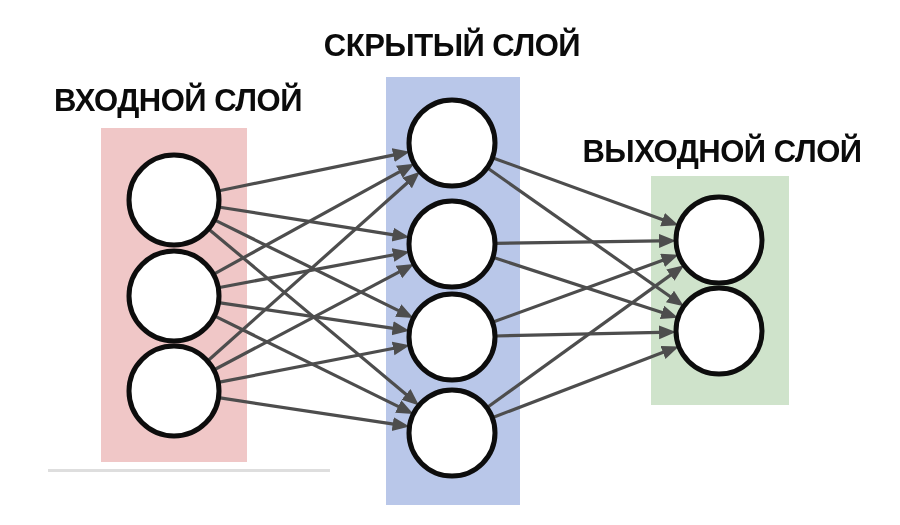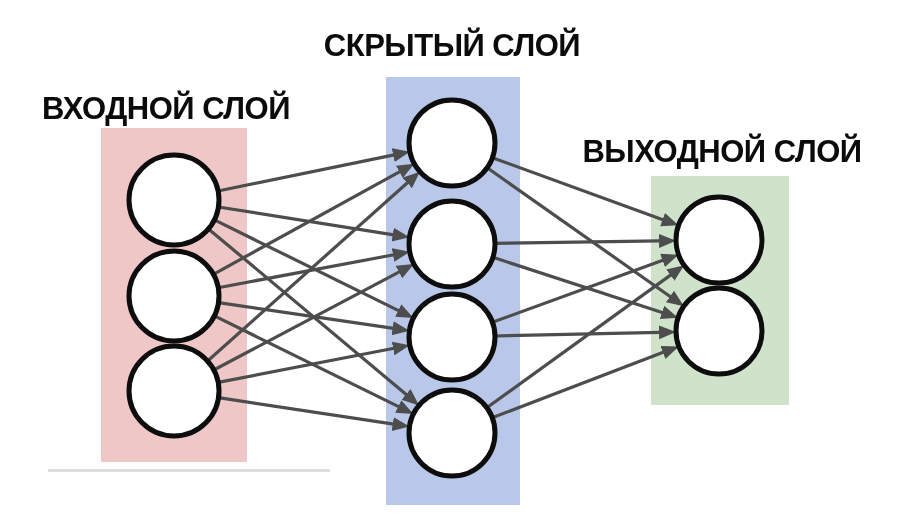--- a/index.html
+++ b/index.html
@@ -15,21 +15,21 @@
   .layer-label {
     position: absolute;
     transform: translate(-50%, -50%);
     font-weight: bold;
     font-size: 31px;
     letter-spacing: -0.5px;
     color: #0b0b0b;
     white-space: nowrap;
     user-select: none;
   }
-  .label-input  { left: 166px; top: 101px; margin-top: 8px; }
+  .label-input  { left: 178px; top: 101px; }
   .label-hidden { left: 452px; top: 46px;  }
   .label-output { left: 722px; top: 152px; }
 </style>
 </head>
 <body>
 
 <div class="canvas">
   <svg id="diagram-svg" width="900" height="525" viewBox="0 0 900 525">
       <defs>
         <marker id="arrowhead" markerUnits="userSpaceOnUse" markerWidth="20" markerHeight="16" refX="1" refY="7" orient="auto">

